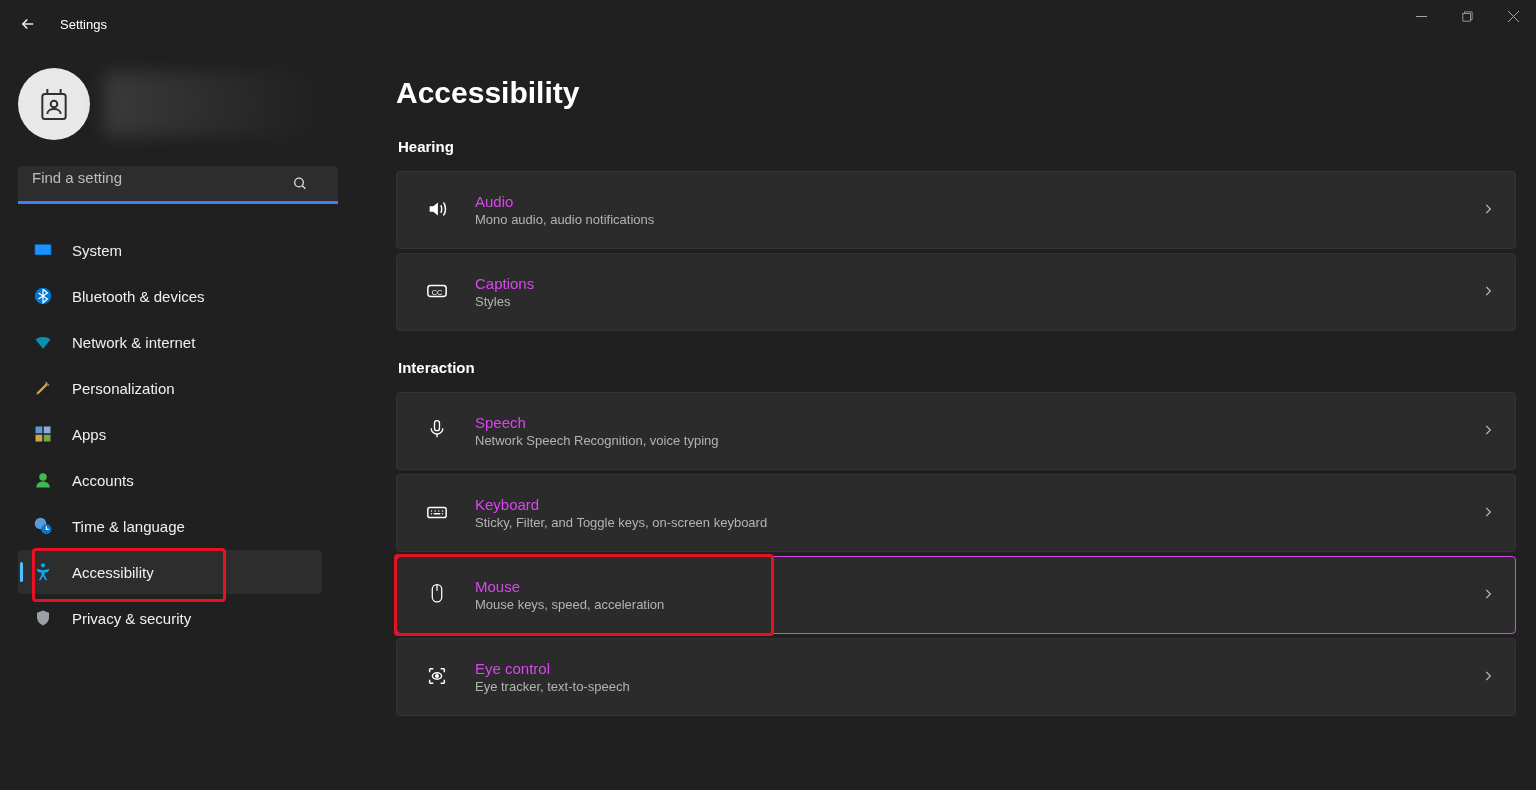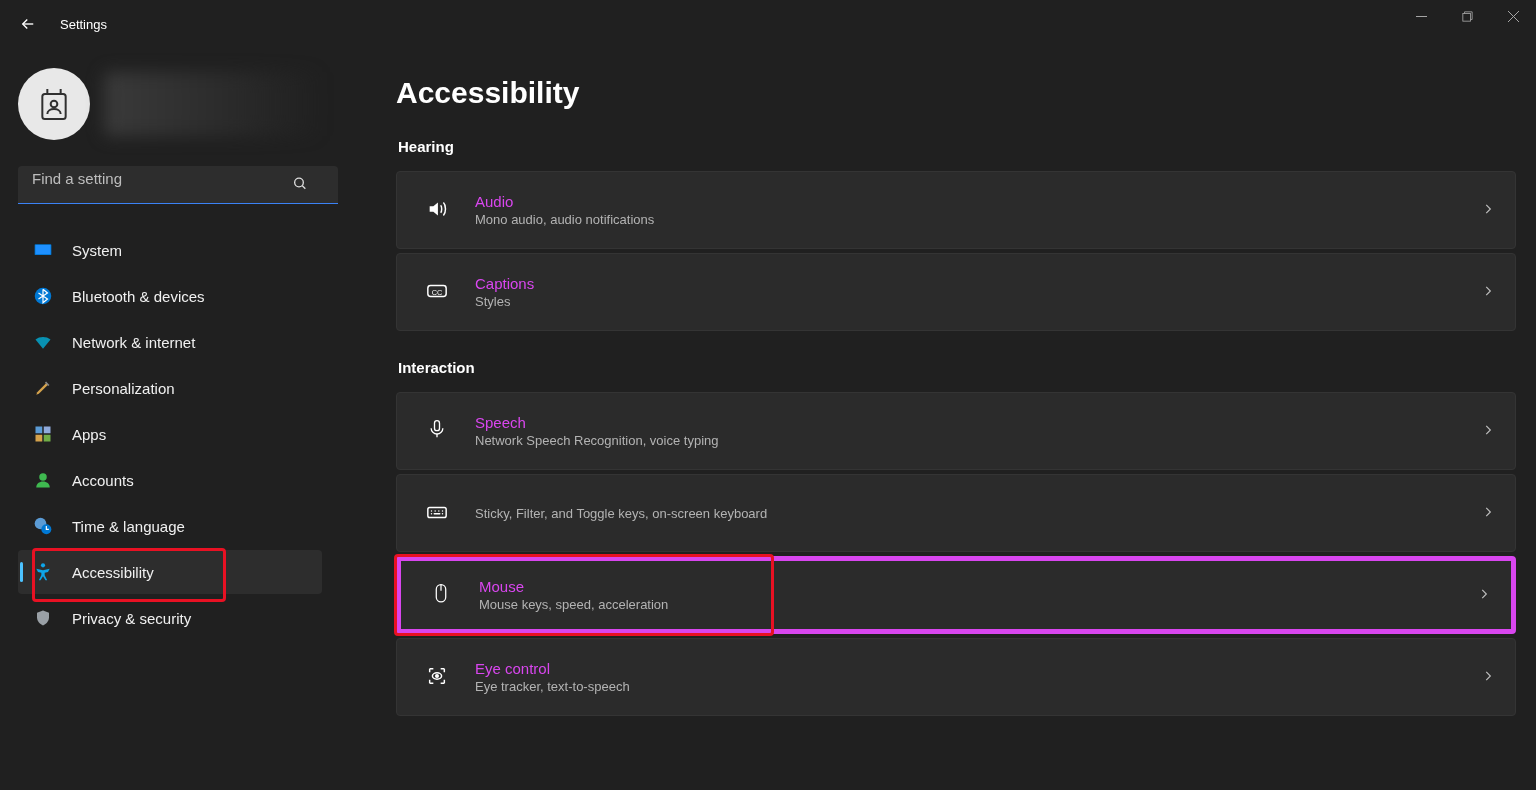--- a/index.html
+++ b/index.html
@@ -72,21 +72,21 @@
   }
   .search-wrap {
     position: relative;
     margin-bottom: 24px;
   }
   .search-input {
     width: 320px;
     height: 38px;
     background: #2d2d2d;
     border: none;
-    border-bottom: 1px solid #3b82f6;
+    border-bottom: 3px solid #3b82f6;
     border-radius: 4px 4px 0 0;
     color: #d946ef;
     font-size: 15px;
     padding: 0 40px 12px 14px;
     outline: none;
   }
   .search-input::placeholder { color: #bdbdbd; }
   .search-icon {
     position: absolute;
     right: 14px; top: 50%; transform: translateY(-50%);
@@ -171,21 +171,21 @@
     color: #bfbfbf;
   }
   
   .mouse-row {
     position: relative;
     height: 78px;
   }
   .mouse-row .card-full {
     position: absolute; inset: 0;
     background: #2b2b2b;
-    border: 5px solid #d946ef;
+    border: 1px solid #d946ef;
     border-radius: 4px;
     display: flex; align-items: center;
     padding: 0 20px 0 28px;
   }
   .mouse-row .red-outline {
     position: absolute;
     left: -2px; top: -2px;
     width: 380px; height: 82px;
     border: 3px solid #e81123;
     border-radius: 4px;
@@ -409,20 +409,21 @@
       </div>
 
       <div class="card">
         <span class="card-icon">
           <svg width="22" height="22" viewBox="0 0 24 24" fill="none" stroke="currentColor" stroke-width="1.6">
               <rect x="2" y="7" width="20" height="11" rx="2"></rect>
               <path d="M6 11h0M10 11h0M14 11h0M18 11h0M6 14h0M18 14h0M9 14h6" stroke-linecap="round"></path>
             </svg>
         </span>
         <div class="card-text">
+          <span class="card-title">Keyboard</span>
           <span class="card-sub">Sticky, Filter, and Toggle keys, on-screen keyboard</span>
         </div>
         <span class="card-chevron">
           <svg width="14" height="14" viewBox="0 0 24 24" fill="none" stroke="currentColor" stroke-width="2">
               <path d="M9 5l7 7-7 7"></path>
             </svg>
         </span>
       </div>
 
       <div class="mouse-row">

